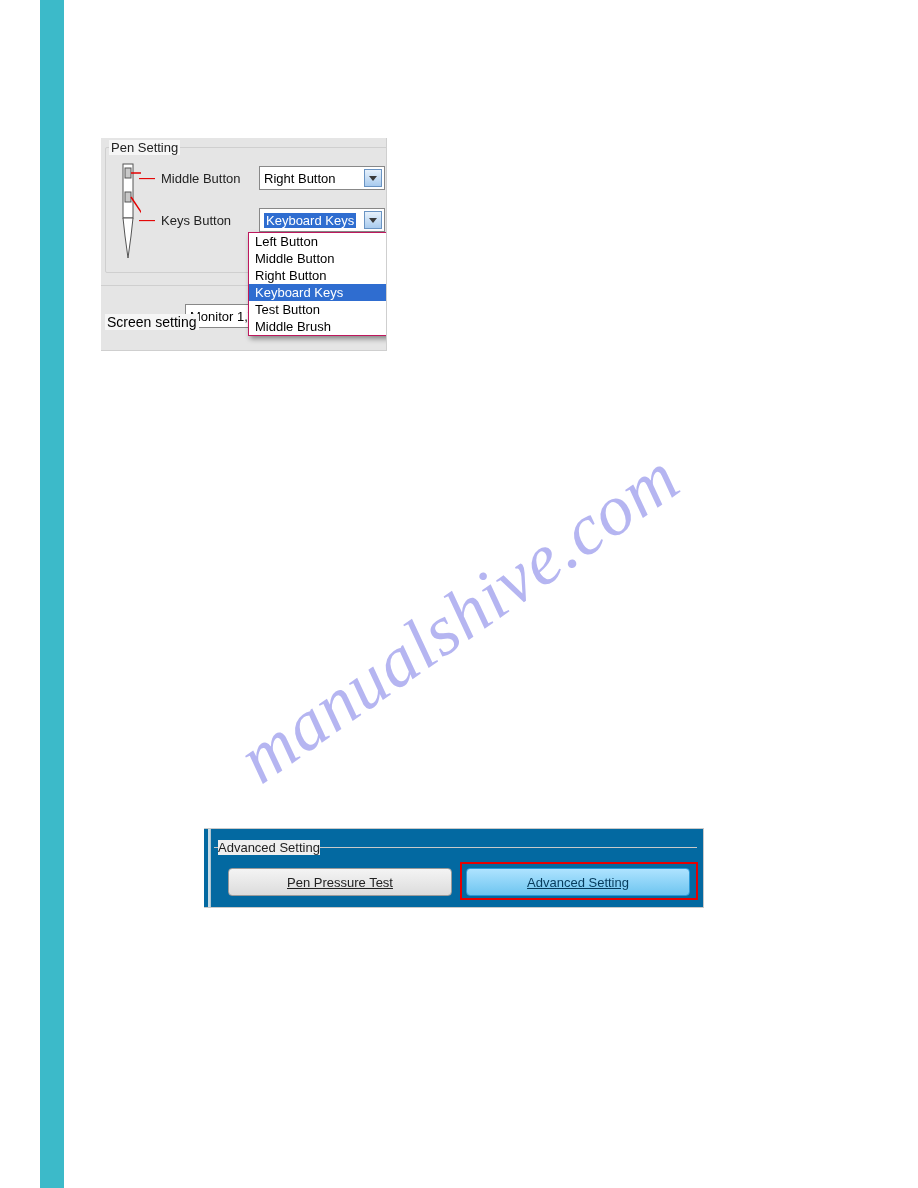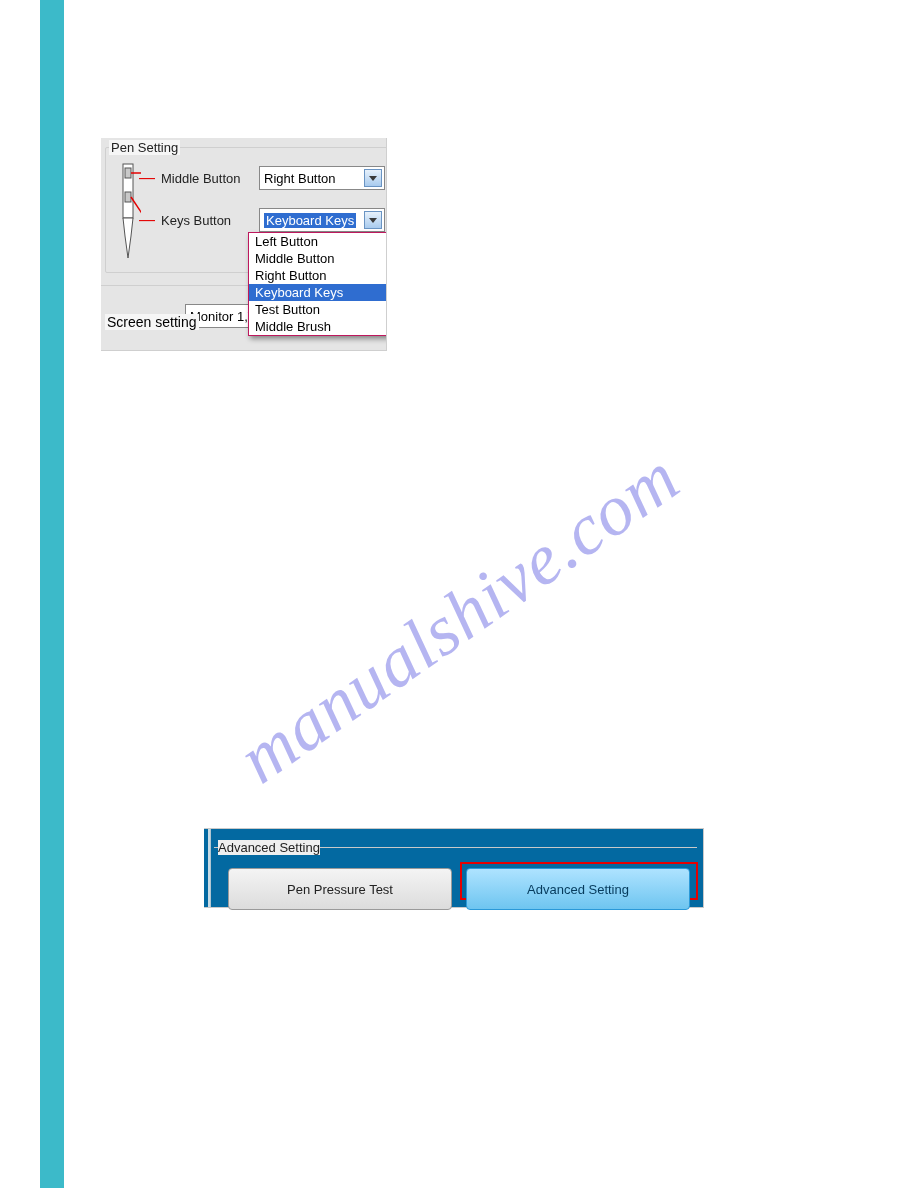--- a/index.html
+++ b/index.html
@@ -204,28 +204,29 @@
   }
   .adv-fs-border {
     position:absolute;
     left:10px; top:18px;
     right:6px; bottom:6px;
     border-top:1px solid #c9c9c9;
   }
   .adv-btn {
     position:absolute;
     top:39px;
-    height:42px;
+    height:28px;
     width:224px;
     border-radius:4px;
     font-size:13px;
     display:flex;
     align-items:center;
     justify-content:center;
     cursor:pointer;
+    text-decoration:underline;
   }
   .adv-btn.ppt {
     left: 24px;
     background: linear-gradient(#f4f4f4,#dcdcdc);
     border:1px solid #9a9a9a;
     color:#222;
   }
   .adv-btn.adv {
     left: 262px;
     background: linear-gradient(#aee3ff,#6ec5f0);

